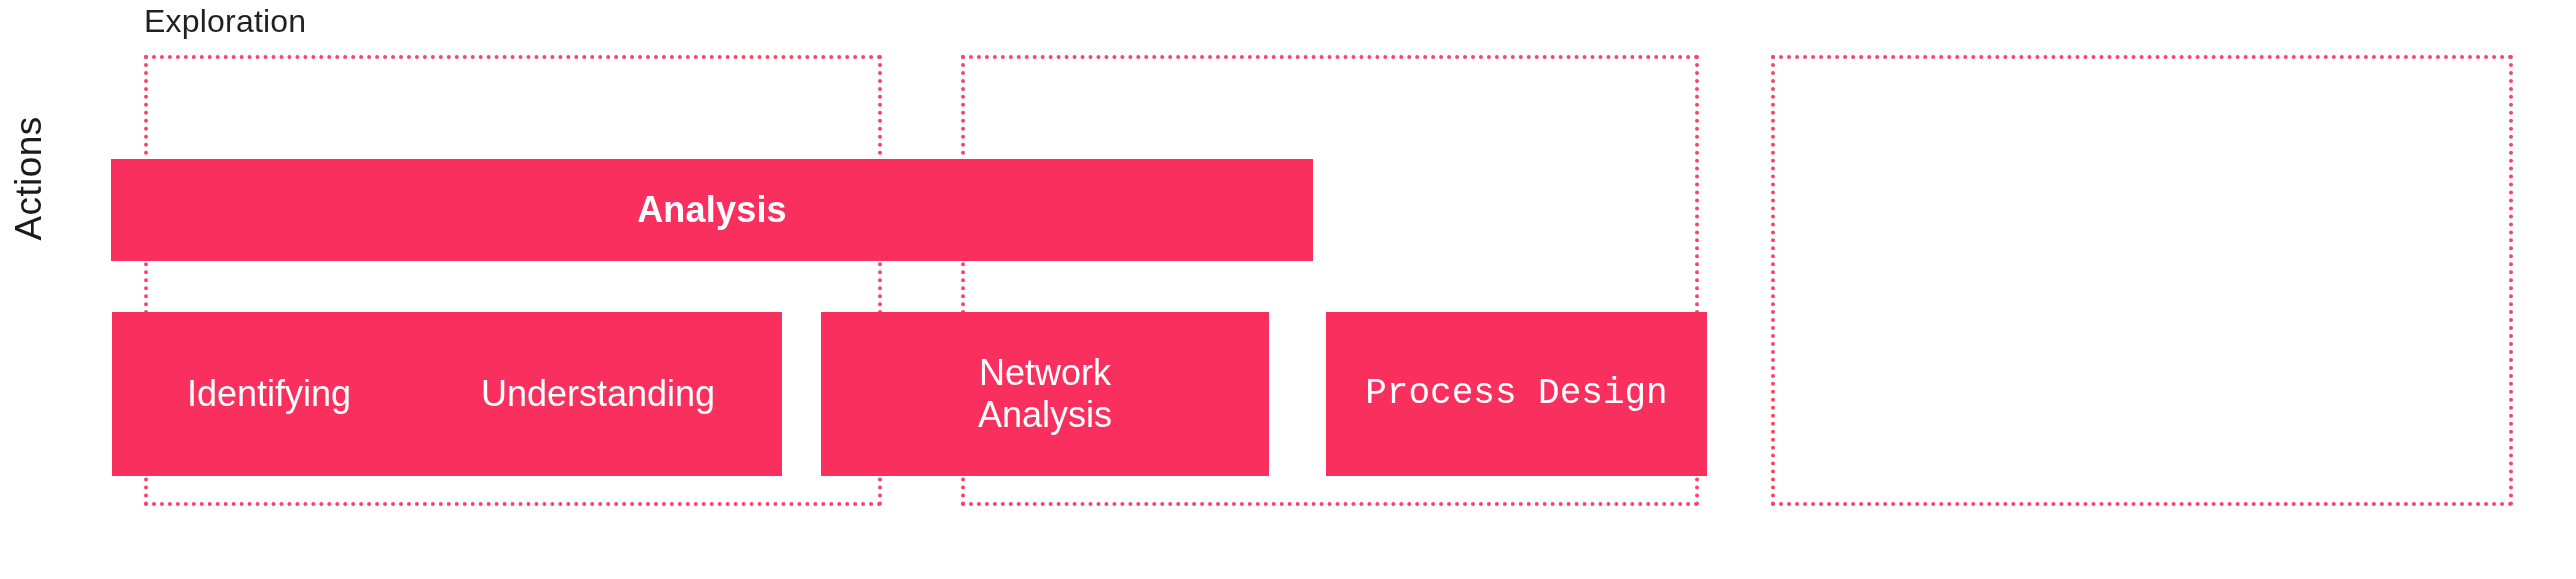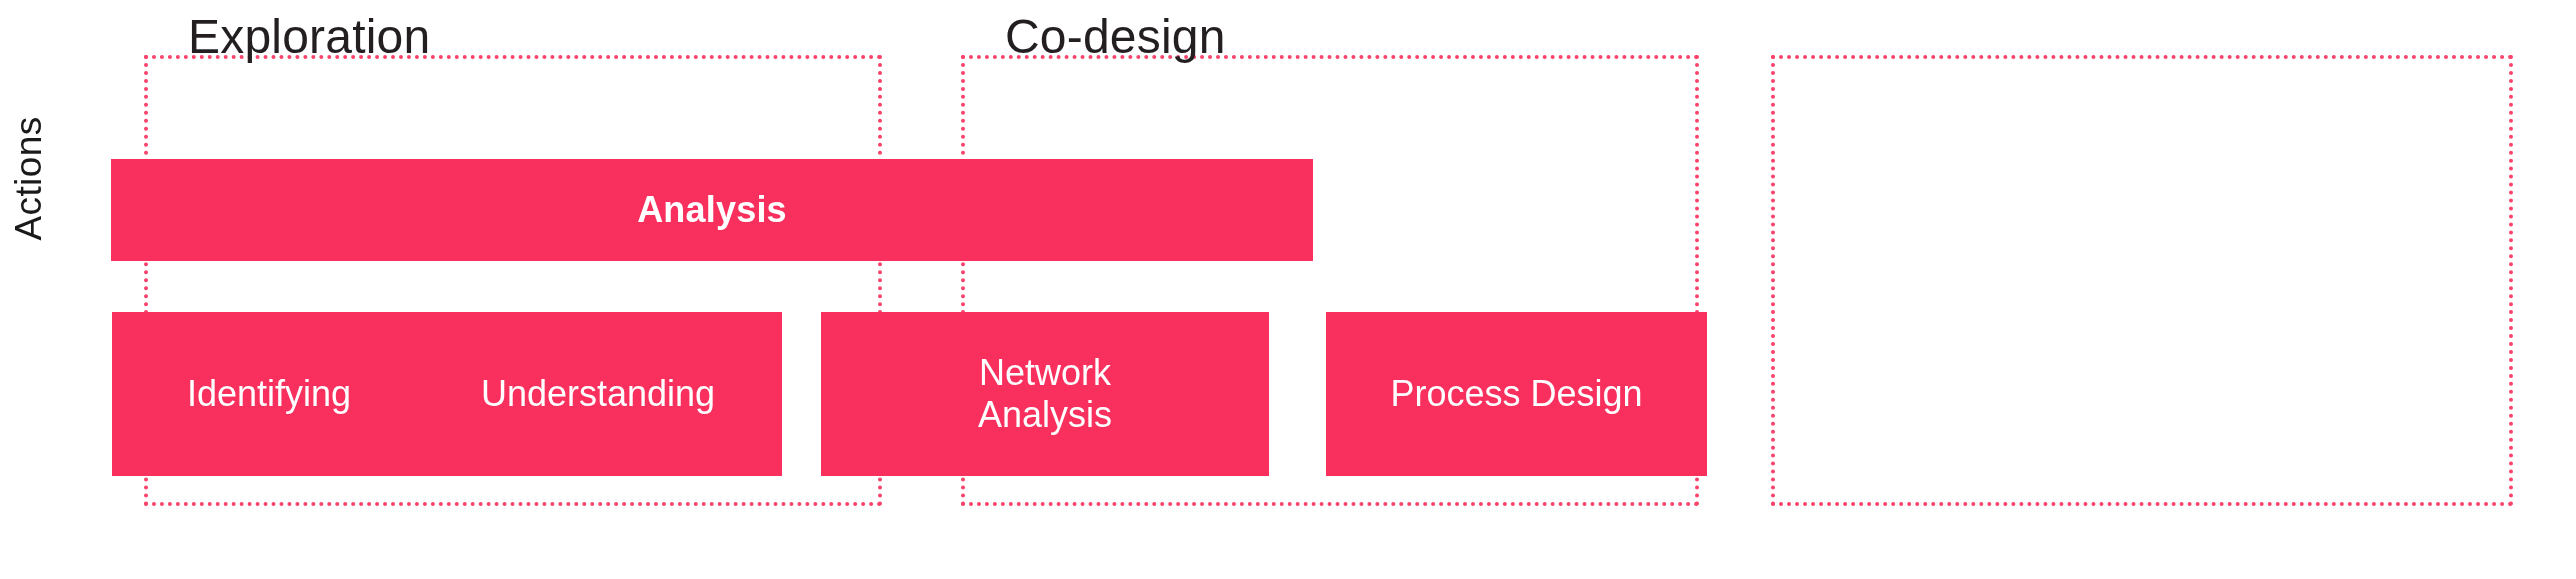--- a/index.html
+++ b/index.html
@@ -41,26 +41,25 @@
   .phase-box {
     position: absolute;
     top: 55px;
     height: 451px;
     border: 4.9px dotted #f9436b;
     box-sizing: border-box;
     background: transparent;
   }
   .phase-label {
     position: absolute;
-    top: 9px;
-    font-size: 48px;
+    top: 3px;
+    font-size: 32px;
     color: #231f20;
     white-space: nowrap;
     letter-spacing: 0.2px;
-    margin-left: 44px;
   }
 
   
   .cat-bar {
     position: absolute;
     top: 159px;
     height: 102px;
     background: #f9305e;
     display: flex;
     align-items: center;
@@ -94,40 +93,39 @@
 
 <div id="stage">
 
   <div class="row-axis-label">Actions</div>
 
   <div class="phase-box" style="left: 144px; width: 738px;"></div>
   <div class="phase-box" style="left: 961px; width: 738px;"></div>
   <div class="phase-box" style="left: 1771px; width: 742px;"></div>
 
   <div class="phase-label" style="left: 144px;">Exploration</div>
-  <div class="phase-label" style="left: 961px;">Co-design</div>
 
   <div class="cat-bar" style="left: 111px; width: 1202px;">Analysis</div>
 
   <div class="action-box" style="left: 112px; width: 314px;">
     <div>
         <span>Identifying</span>
       </div>
   </div>
   <div class="action-box" style="left: 414px; width: 368px;">
     <div>
         <span>Understanding</span>
       </div>
   </div>
   <div class="action-box" style="left: 821px; width: 448px;">
     <div>
       <span>Network</span>
       <span>Analysis</span>
     </div>
   </div>
-  <div class="action-box" style="left: 1326px; width: 381px;">
+  <div class="action-box" style="left: 1326px; width: 381px; font-family: Liberation Mono, monospace;">
     <div>
         <span>Process Design</span>
       </div>
   </div>
 
 </div>
 
 
 </body></html>

